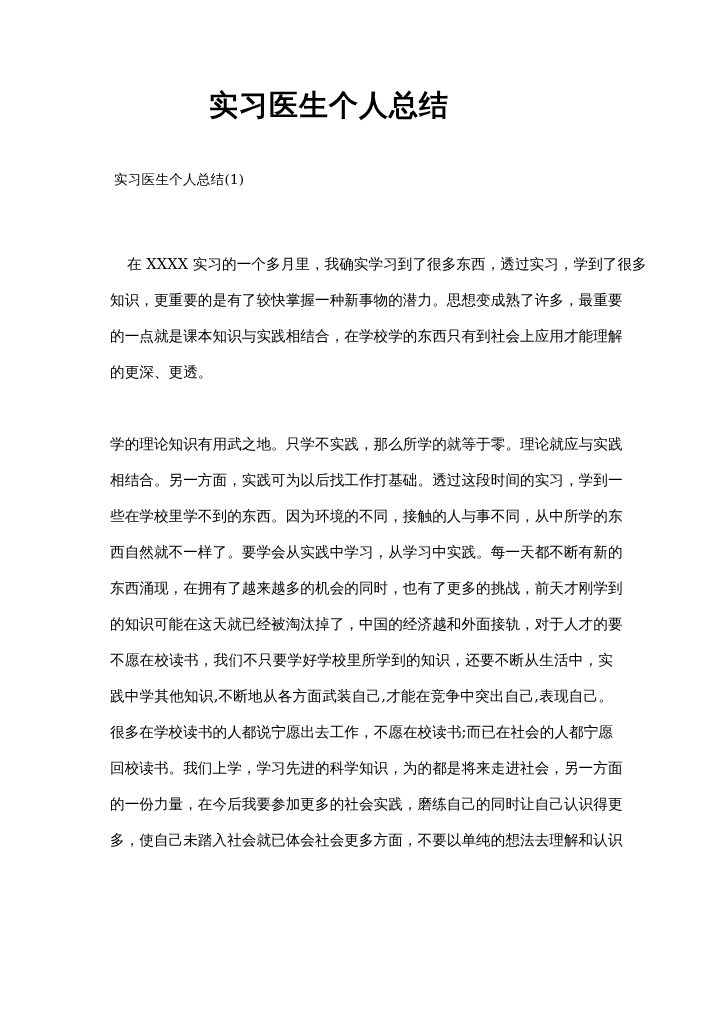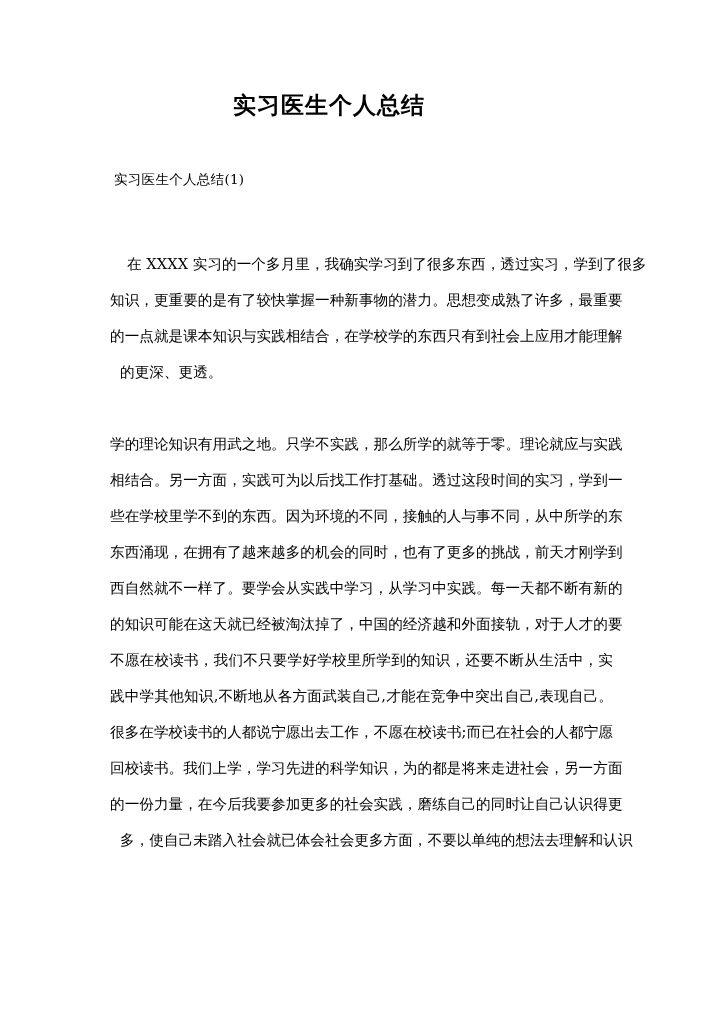--- a/index.html
+++ b/index.html
@@ -20,21 +20,21 @@
     background: #ffffff;
     overflow: hidden;
     box-sizing: border-box;
   }
   .doc-title {
     position: absolute;
     top: 88px;
     left: 0;
     width: 658px;
     text-align: center;
-    font-size: 23px;
+    font-size: 29px;
     font-weight: bold;
     letter-spacing: 1px;
     line-height: 34px;
     color: #000;
   }
   .content {
     position: absolute;
     top: 168px;
     left: 110px;
     width: 503px;
@@ -66,21 +66,20 @@
   .para .line {
     display: block;
     white-space: nowrap;
     text-indent: 0;
   }
   .para .line.indent {
     text-indent: 17px;
   }
   .para .line.last {
     letter-spacing: 0.05px;
-    margin-left: 10px;
   }
   
   .para .line.j {
     text-align: justify;
     text-align-last: justify;
   }
 </style>
 </head>
 <body>
 
@@ -96,22 +95,22 @@
         <span class="line indent j">在 XXXX 实习的一个多月里，我确实学习到了很多东西，透过实习，学到了很多</span>
         <span class="line j">知识，更重要的是有了较快掌握一种新事物的潜力。思想变成熟了许多，最重要</span>
         <span class="line j">的一点就是课本知识与实践相结合，在学校学的东西只有到社会上应用才能理解</span>
         <span class="line last">的更深、更透。</span>
       </div>
 
     <div class="para p2">
         <span class="line j">学的理论知识有用武之地。只学不实践，那么所学的就等于零。理论就应与实践</span>
         <span class="line j">相结合。另一方面，实践可为以后找工作打基础。透过这段时间的实习，学到一</span>
         <span class="line j">些在学校里学不到的东西。因为环境的不同，接触的人与事不同，从中所学的东</span>
+        <span class="line j">西自然就不一样了。要学会从实践中学习，从学习中实践。每一天都不断有新的</span>
         <span class="line j">东西涌现，在拥有了越来越多的机会的同时，也有了更多的挑战，前天才刚学到</span>
-        <span class="line j">西自然就不一样了。要学会从实践中学习，从学习中实践。每一天都不断有新的</span>
         <span class="line j">的知识可能在这天就已经被淘汰掉了，中国的经济越和外面接轨，对于人才的要</span>
         <span class="line j">不愿在校读书，我们不只要学好学校里所学到的知识，还要不断从生活中，实</span>
         <span class="line j">践中学其他知识,不断地从各方面武装自己,才能在竞争中突出自己,表现自己。</span>
         <span class="line j">很多在学校读书的人都说宁愿出去工作，不愿在校读书;而已在社会的人都宁愿</span>
         <span class="line j">回校读书。我们上学，学习先进的科学知识，为的都是将来走进社会，另一方面</span>
         <span class="line j">的一份力量，在今后我要参加更多的社会实践，磨练自己的同时让自己认识得更</span>
         <span class="line last">多，使自己未踏入社会就已体会社会更多方面，不要以单纯的想法去理解和认识</span>
       </div>
 
   </div>

